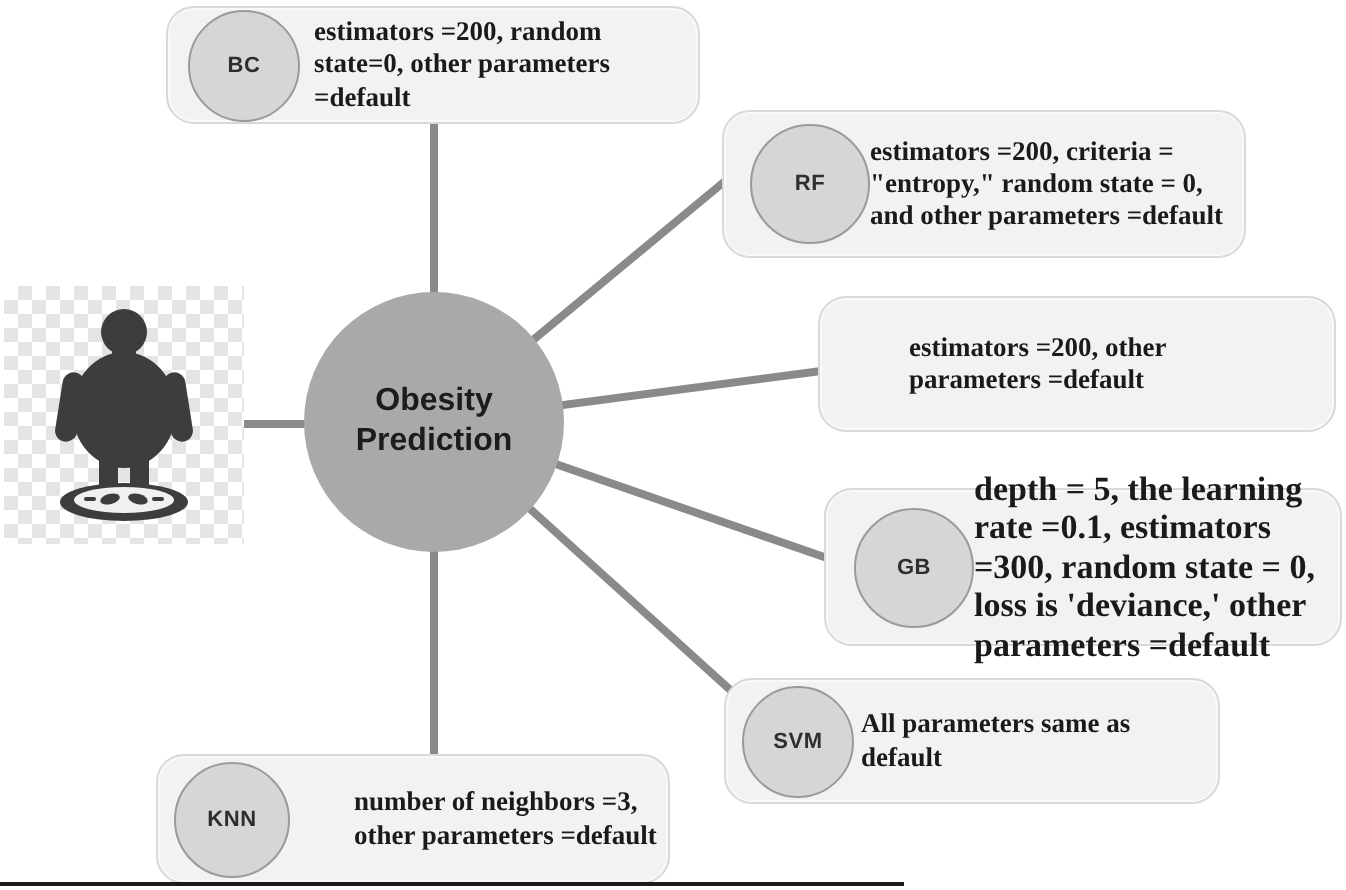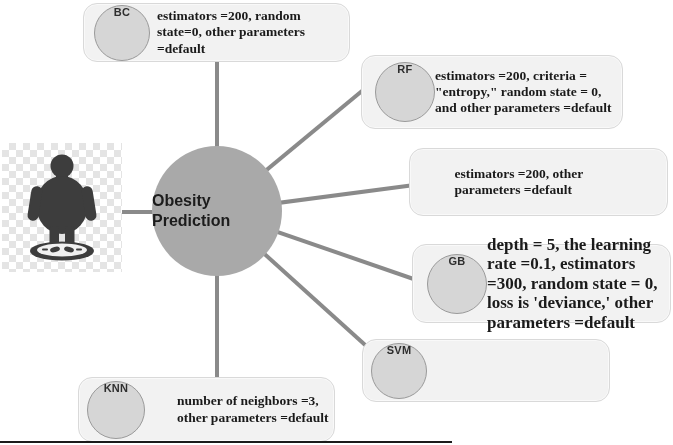--- a/index.html
+++ b/index.html
@@ -10,21 +10,21 @@
   svg.connectors { position:absolute; left:0; top:0; width:673px; height:445px; }
   .connectors line { stroke:#8a8a8a; stroke-width:4; }
 
   .node-box {
     position:absolute; background:#f2f2f2; border:1.5px solid #d9d9d9;
     border-radius:14px; display:flex; align-items:center; box-sizing:border-box;
     box-shadow:0 0 0 1px rgba(255,255,255,.5) inset;
   }
   .node-circle {
     border-radius:50%; background:#d6d6d6; border:1px solid #9a9a9a;
-    display:flex; justify-content:center; text-align:center;
+    display:flex; align-items:center; justify-content:center; text-align:center;
     font-weight:bold; color:#2e2e2e; font-size:11px; letter-spacing:.3px;
     flex:none; box-sizing:border-box;
   }
   .node-desc {
     flex:1; text-align:left; font-family:"Liberation Serif", serif;
     font-weight:bold; font-size:13.5px; line-height:1.2; color:#1a1a1a;
   }
 
   #box-bc  { left:83px;  top:3px;   width:267px; height:59px; }
   #box-bc  .node-circle { width:56px; height:56px; margin-left:10px; }
@@ -46,21 +46,21 @@
   #box-svm .node-circle { width:56px; height:56px; margin-left:8px; }
   #box-svm .node-desc   { max-width:175px; margin:0 auto; }
 
   #box-knn { left:78px;  top:377px; width:257px; height:65px;gap:32px; }
   #box-knn .node-circle { width:58px; height:58px; margin-left:8px; }
   #box-knn .node-desc   { max-width:158px; margin:0 auto; }
 
   .center-node {
     position:absolute; left:152px; top:146px; width:130px; height:130px;
     background:#a9a9a9; border-radius:50%;
-    display:flex; align-items:center; justify-content:center; text-align:left;
+    display:flex; align-items:center; justify-content:center; text-align:center;
     font-weight:bold; font-size:16px; line-height:1.25; color:#1c1c1c;
   }
 
   .photo {
     position:absolute; left:2px; top:143px; width:120px; height:129px;
     background-color:#ffffff;
     background-image:
       linear-gradient(45deg, #e4e4e4 25%, transparent 25%, transparent 75%, #e4e4e4 75%),
       linear-gradient(45deg, #e4e4e4 25%, transparent 25%, transparent 75%, #e4e4e4 75%);
     background-size:14px 14px;
@@ -132,20 +132,21 @@
     <div class="node-circle">
       <span>GB</span>
     </div>
     <div class="node-desc">depth = 5, the learning rate =0.1, estimators =300, random state = 0, loss is 'deviance,' other parameters =default</div>
   </div>
 
   <div class="node-box" id="box-svm">
     <div class="node-circle">
       <span>SVM</span>
     </div>
+    <div class="node-desc">All parameters same as default</div>
   </div>
 
   <div class="node-box" id="box-knn">
     <div class="node-circle">
       <span>KNN</span>
     </div>
     <div class="node-desc">number of neighbors =3, other parameters =default</div>
   </div>
 
   <div class="bottom-line"></div>

